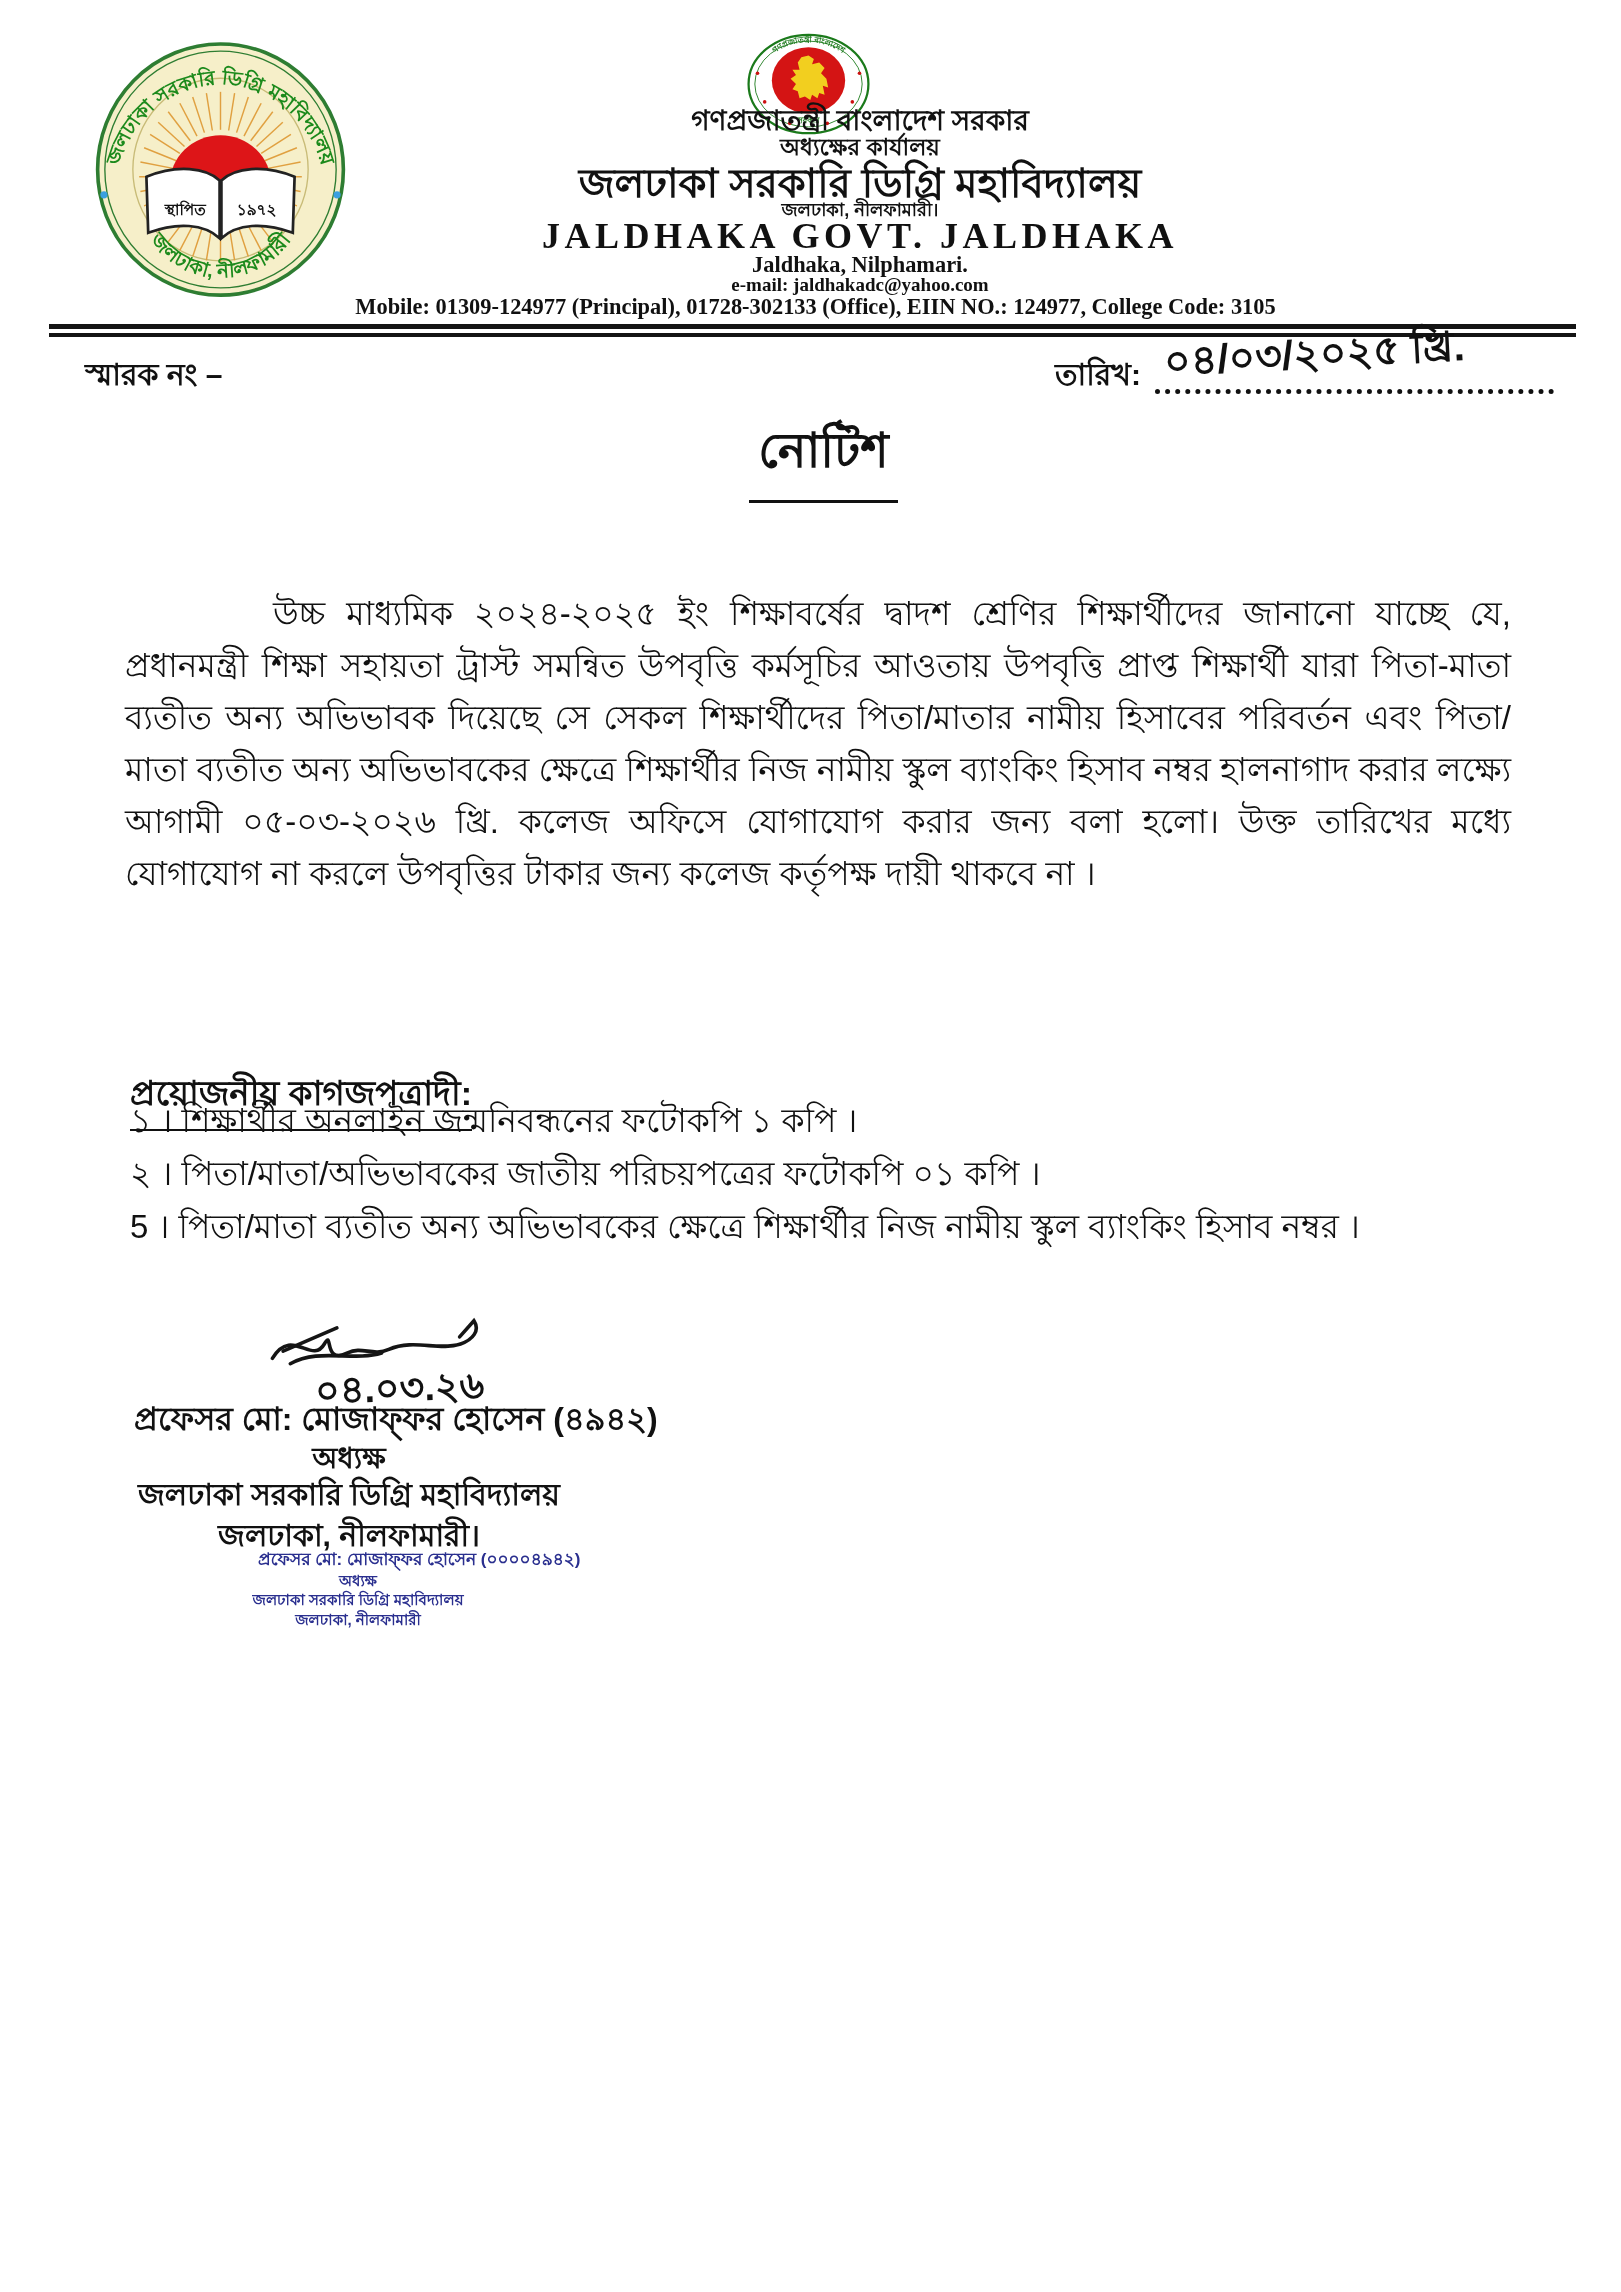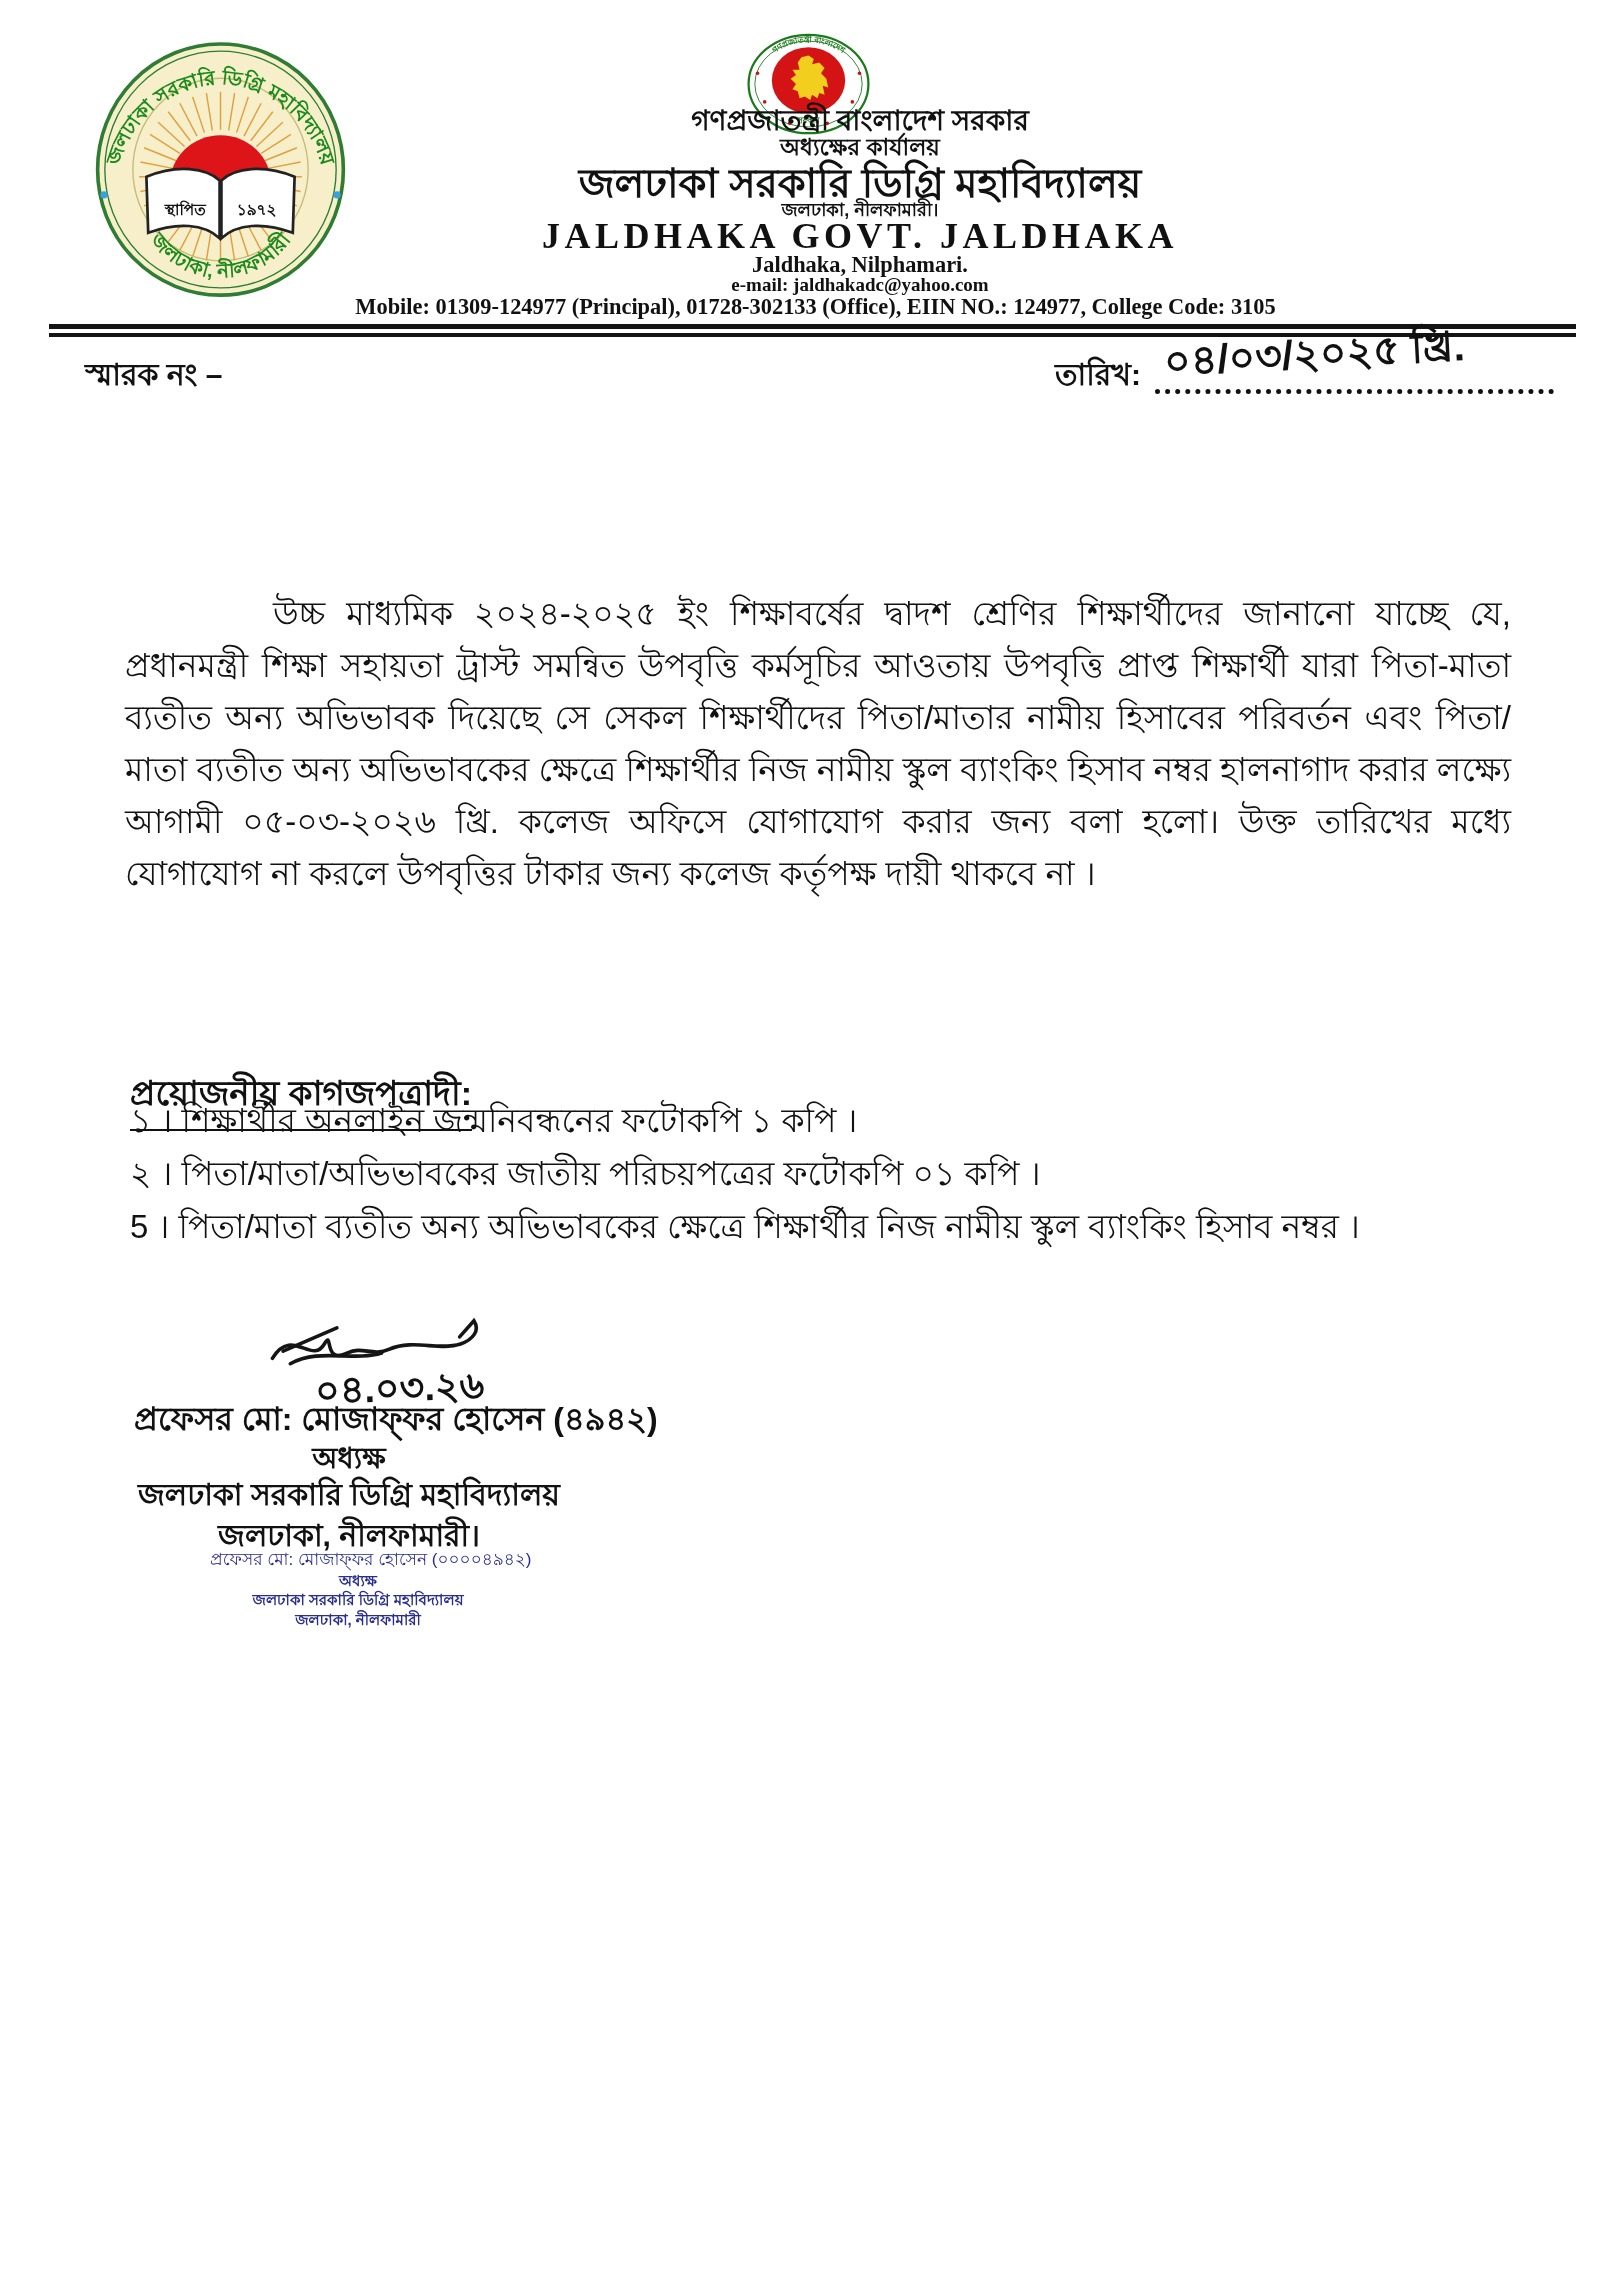--- a/index.html
+++ b/index.html
@@ -53,21 +53,21 @@
   .sig-name     { position:absolute; left:134px; top:1394px; width:430px; 
                   font-size:32px; font-weight:bold; white-space:nowrap; }
   .sig-desig    { position:absolute; left:134px; top:1435px; width:430px; text-align:center;
                   font-size:29px; font-weight:bold; }
   .sig-college  { position:absolute; left:134px; top:1471px; width:430px; text-align:center;
                   font-size:30px; font-weight:bold; white-space:nowrap; }
   .sig-location { position:absolute; left:134px; top:1512px; width:430px; text-align:center;
                   font-size:30px; font-weight:bold; }
   .stamp { position:absolute; left:210px; top:1549px; width:296px; text-align:center;
            color:#2a2f8f; filter:blur(0.3px); }
-  .stamp .s1 { font-size:17px; font-weight:normal; line-height:21.5px; white-space:nowrap; }
+  .stamp .s1 { font-size:17px; font-weight:bold; line-height:21.5px; white-space:nowrap;margin-left:48px; }
   .stamp .s2 { font-size:15px; font-weight:bold; line-height:19.7px; }
   .stamp .s3 { font-size:15px; font-weight:bold; line-height:19.7px; white-space:nowrap; }
   .stamp .s4 { font-size:15px; font-weight:bold; line-height:19.7px; }
 </style>
 </head>
 <body>
 
 <div class="page">
 
   <svg class="seal" viewBox="0 0 280 285">
@@ -160,20 +160,23 @@
   <div class="head-line location-en">Jaldhaka, Nilphamari.</div>
   <div class="head-line email-line">e-mail: jaldhakadc@yahoo.com</div>
   <div class="head-line contact-line">Mobile: 01309-124977 (Principal), 01728-302133 (Office), EIIN NO.: 124977, College Code: 3105</div>
   <div class="rule"></div>
 
   <div class="memo-label">স্মারক নং –</div>
   <div class="date-label">তারিখ:</div>
   <div class="date-dots"></div>
   <div class="date-hw">০৪/০৩/২০২৫ খ্রি.</div>
 
+  <div class="title-wrap">
+    <span class="title">নোটিশ</span>
+  </div>
 
   <div class="body-text">উচ্চ মাধ্যমিক ২০২৪-২০২৫ ইং শিক্ষাবর্ষের দ্বাদশ শ্রেণির শিক্ষার্থীদের জানানো যাচ্ছে যে, প্রধানমন্ত্রী শিক্ষা সহায়তা ট্রাস্ট সমন্বিত উপবৃত্তি কর্মসূচির আওতায় উপবৃত্তি প্রাপ্ত শিক্ষার্থী যারা পিতা-মাতা ব্যতীত অন্য অভিভাবক দিয়েছে সে সেকল শিক্ষার্থীদের পিতা/মাতার নামীয় হিসাবের পরিবর্তন এবং পিতা/মাতা ব্যতীত অন্য অভিভাবকের ক্ষেত্রে শিক্ষার্থীর নিজ নামীয় স্কুল ব্যাংকিং হিসাব নম্বর হালনাগাদ করার লক্ষ্যে আগামী ০৫-০৩-২০২৬ খ্রি. কলেজ অফিসে যোগাযোগ করার জন্য বলা হলো। উক্ত তারিখের মধ্যে যোগাযোগ না করলে উপবৃত্তির টাকার জন্য কলেজ কর্তৃপক্ষ দায়ী থাকবে না ।</div>
 
   <div class="docs-heading-wrap">
     <span class="docs-heading">প্রয়োজনীয় কাগজপত্রাদী:</span>
   </div>
   <div class="docs-list">
     <div class="doc-item">১ । শিক্ষার্থীর অনলাইন জন্মনিবন্ধনের ফটোকপি ১ কপি ।</div>
     <div class="doc-item">২ । পিতা/মাতা/অভিভাবকের জাতীয় পরিচয়পত্রের ফটোকপি ০১ কপি ।</div>
     <div class="doc-item">5 । পিতা/মাতা ব্যতীত অন্য অভিভাবকের ক্ষেত্রে শিক্ষার্থীর নিজ নামীয় স্কুল ব্যাংকিং হিসাব নম্বর ।</div>

